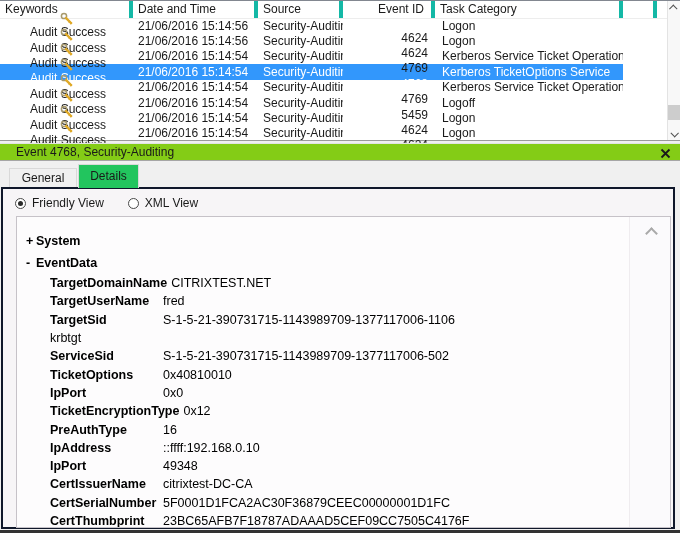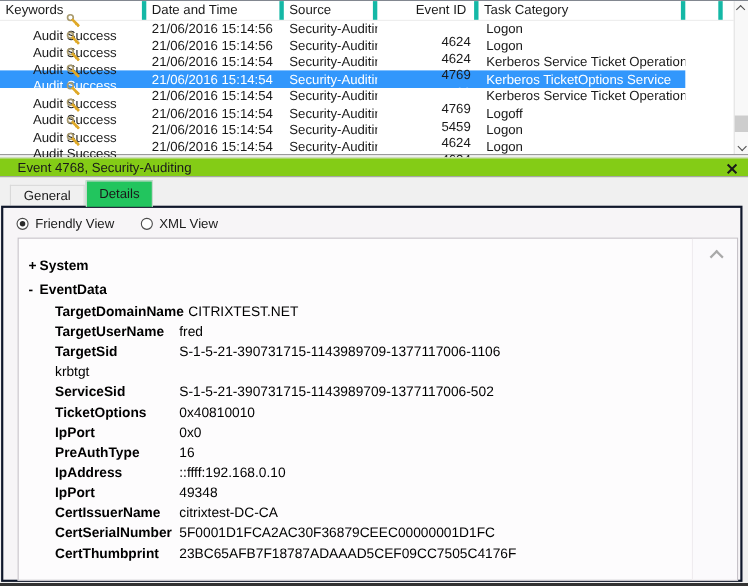--- a/index.html
+++ b/index.html
@@ -305,20 +305,24 @@
             <div class="frow">
               <span class="fname">TicketOptions</span>
               <span class="fval">0x40810010</span>
             </div>
 
             <div class="frow">
               <span class="fname">IpPort</span>
               <span class="fval">0x0</span>
             </div>
 
+            <div class="frow">
+              <span class="fname">TicketEncryptionType</span>
+              <span class="fval">0x12</span>
+            </div>
 
             <div class="frow">
               <span class="fname">PreAuthType</span>
               <span class="fval">16</span>
             </div>
 
             <div class="frow">
               <span class="fname">IpAddress</span>
               <span class="fval">::ffff:192.168.0.10</span>
             </div>

